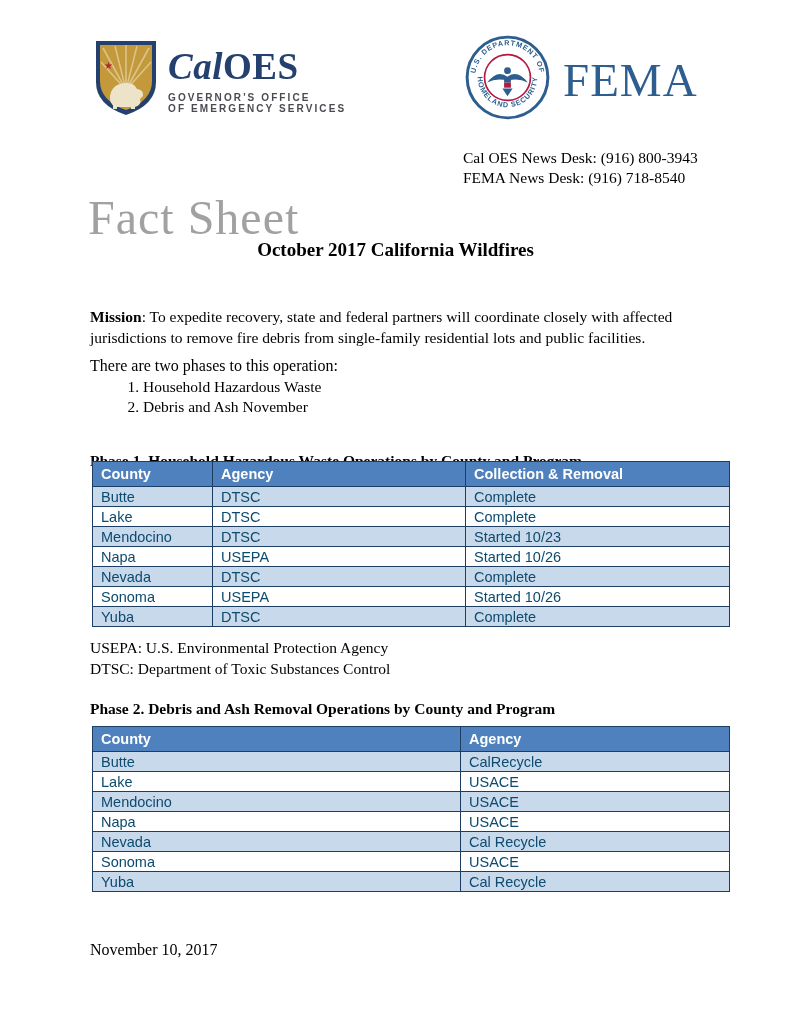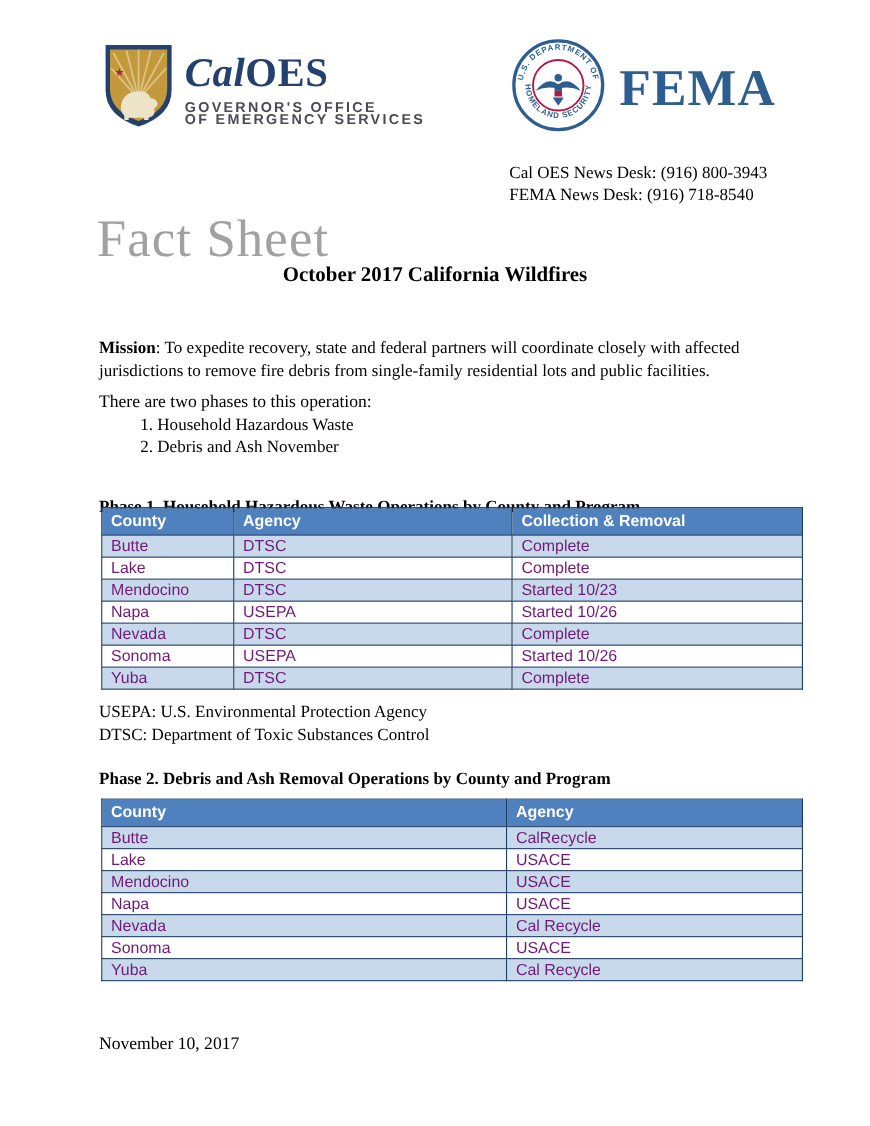--- a/index.html
+++ b/index.html
@@ -6,24 +6,24 @@
   html,body { background:#ffffff; }
   .page {
     position:relative; width:791px; height:1024px; background:#ffffff;
     font-family:"Liberation Serif", serif; color:#000; overflow:hidden;
   }
   
   .caloes-logo { position:absolute; left:95px; top:40px; display:flex; align-items:flex-start; }
   .caloes-text { margin-left:11px; padding-top:8px; }
   .caloes-title { font-size:37px; font-weight:bold; color:#24406E; line-height:1; letter-spacing:.5px; }
   .caloes-title .ital { font-style:italic; margin-right:0; }
-  .caloes-sub { margin-top:7px; font-family:"Liberation Sans", sans-serif; font-size:13px; font-weight:bold;
+  .caloes-sub { margin-top:7px; font-family:"Liberation Sans", sans-serif; font-size:10px; font-weight:bold;
                 color:#4a4a52; letter-spacing:2.1px; line-height:11px; }
   .fema-logo { position:absolute; left:465px; top:35px; display:flex; align-items:center; }
-  .fema-title { margin-left:13px; font-size:47px; font-weight:bold; color:#2D5E8F; letter-spacing:1px; }
+  .fema-title { margin-left:13px; font-size:47px; font-weight:normal; color:#2D5E8F; letter-spacing:1px; }
   
   .newsdesk { position:absolute; left:463px; top:148px; font-size:15.5px; line-height:20px; }
   
   .watermark { position:absolute; left:88px; top:190px; font-size:48px; color:#A1A1A1; letter-spacing:1px; }
   .doc-title { position:absolute; left:0; top:238px; width:100%; text-align:center;
                font-weight:bold; font-size:19px; line-height:23px; }
   
   .mission { position:absolute; left:90px; top:306px; width:616px; font-size:15.5px; line-height:21px; }
   .phases-intro { position:absolute; left:90px; top:357px; font-size:16px; }
   .phases-list { position:absolute; left:90px; top:377px; font-size:15.5px; line-height:20px;
@@ -31,21 +31,21 @@
   .section-heading { position:absolute; left:90px; font-weight:bold; font-size:15.5px; }
   .h-phase1 { top:452px; }
   .h-phase2 { top:700px; }
   
   table.data { position:absolute; left:92px; width:637px; border-collapse:collapse;
                font-family:"Liberation Sans", sans-serif; font-size:14.5px; table-layout:fixed; }
   .t-phase1 { top:461px; }
   .t-phase2 { top:726px; }
   table.data th, table.data td { border:1.5px solid #1D3E63; text-align:left; overflow:hidden; white-space:nowrap; }
   table.data th { background:#4E81BD; color:#ffffff; font-weight:bold; padding:4px 8px; height:15px; }
-  table.data td { padding:1px 8px; height:20px; color:#701a75; }
+  table.data td { padding:1px 8px; height:20px; color:#0c4a6e; }
   table.data tbody tr:nth-child(odd) td { background:#C9D9EC; }
   table.data tbody tr:nth-child(even) td { background:#ffffff; }
   td.status-complete { color:#E8823C; }
   
   .footnotes { position:absolute; left:90px; font-size:15.5px; line-height:20.5px; }
   .fn-1 { top:638px; }
   .fn-2 { top:901px; }
   .doc-date { position:absolute; left:90px; top:941px; font-size:16px; }
 </style>
 </head>

